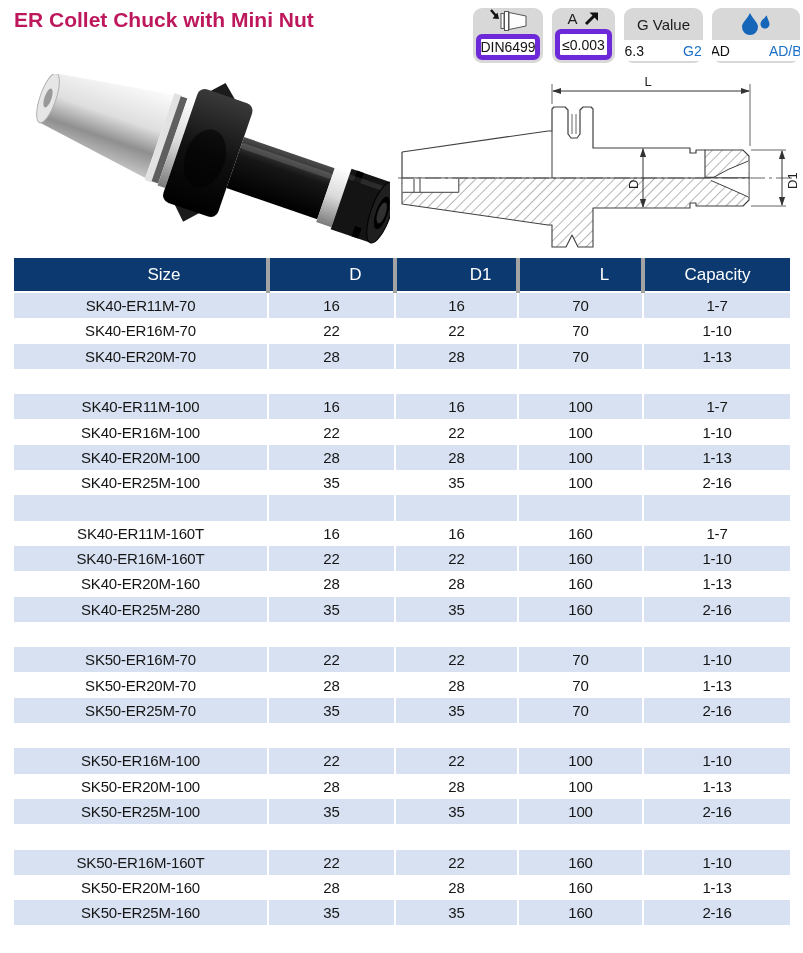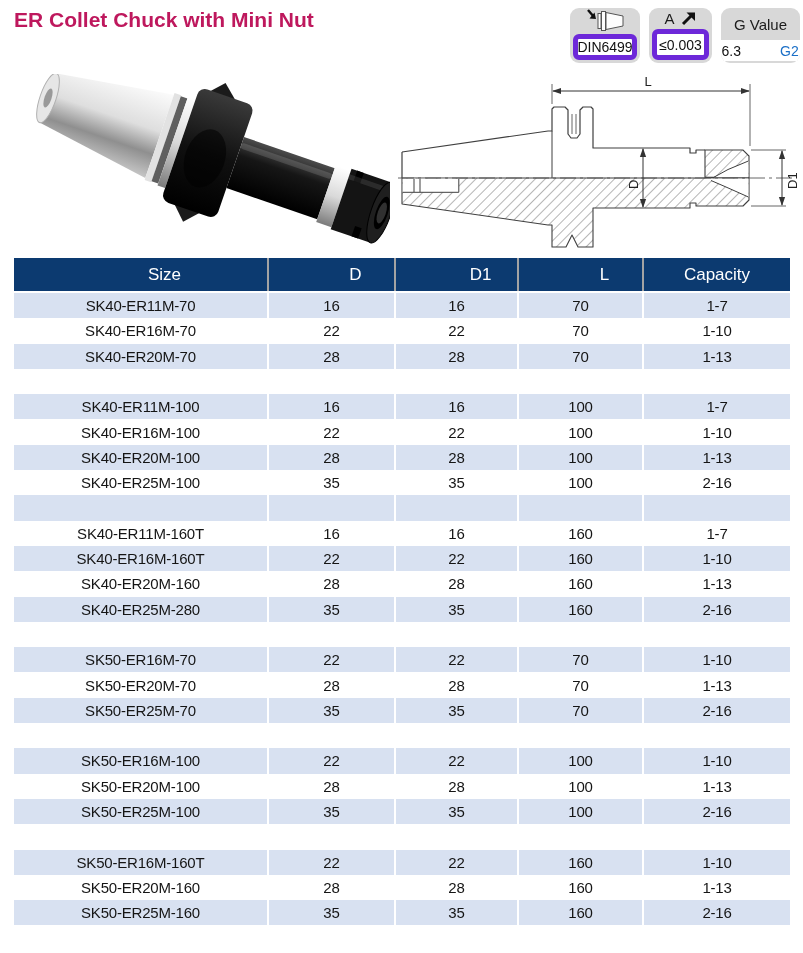--- a/index.html
+++ b/index.html
@@ -36,21 +36,21 @@
   
   table.spec{
     position:absolute;left:14px;top:258px;width:776px;
     border-collapse:collapse;table-layout:fixed;
   }
   table.spec th{
     background:#0c3a70;color:#fff;font-weight:normal;font-size:17px;
     height:33px;padding:0;text-align:center;
     border-bottom:2px solid #fff;
   }
-  table.spec th:not(:last-child){border-right:2px solid #a3a3a3;padding-left:48px;}
+  table.spec th:not(:last-child){border-right:4px solid #a3a3a3;padding-left:48px;}
   table.spec td{
     height:25.3px;padding:0;text-align:center;font-size:15px;color:#151515;
     letter-spacing:-0.2px;
   }
   table.spec td:not(:last-child){border-right:2px solid #fff;}
   table.spec tbody tr:nth-child(odd) td{background:#d8e1f1;}
 </style>
 </head>
 <body>
 
@@ -93,20 +93,32 @@
     <div class="badge w-g">
       <div class="badge-top">
         <span>G Value</span>
       </div>
       <div class="badge-val flat">
         <span>G6.3</span>
         <span class="blue-text">G2.5</span>
       </div>
     </div>
 
+    <div class="badge w-cool">
+      <div class="badge-top">
+        <svg width="34" height="24" viewBox="0 0 34 24">
+          <path d="M11,1 C14,7.5 19,10.5 19,15 a8,8 0 1 1 -16,0 C3,10.5 8,7.5 11,1 Z" fill="#1565b8"></path>
+          <path d="M26,3 C28,7 31,9 31,12 a4.5,4.5 0 1 1 -9,0 C22,9 24.5,7 26,3 Z" fill="#1565b8" transform="rotate(14 26 10)"></path>
+        </svg>
+      </div>
+      <div class="badge-val flat">
+        <span>AD</span>
+        <span class="blue-text">AD/B</span>
+      </div>
+    </div>
   </div>
 
   <div class="photo">
     <svg width="372" height="182" viewBox="0 0 372 182">
       <defs>
         <linearGradient id="steel" x1="0" y1="0" x2="0" y2="1">
           <stop offset="0" stop-color="#fbfbfb"></stop>
             <stop offset="0.45" stop-color="#dedede"></stop>
           <stop offset="0.72" stop-color="#8f8f8f"></stop>
             <stop offset="1" stop-color="#c6c6c6"></stop>

